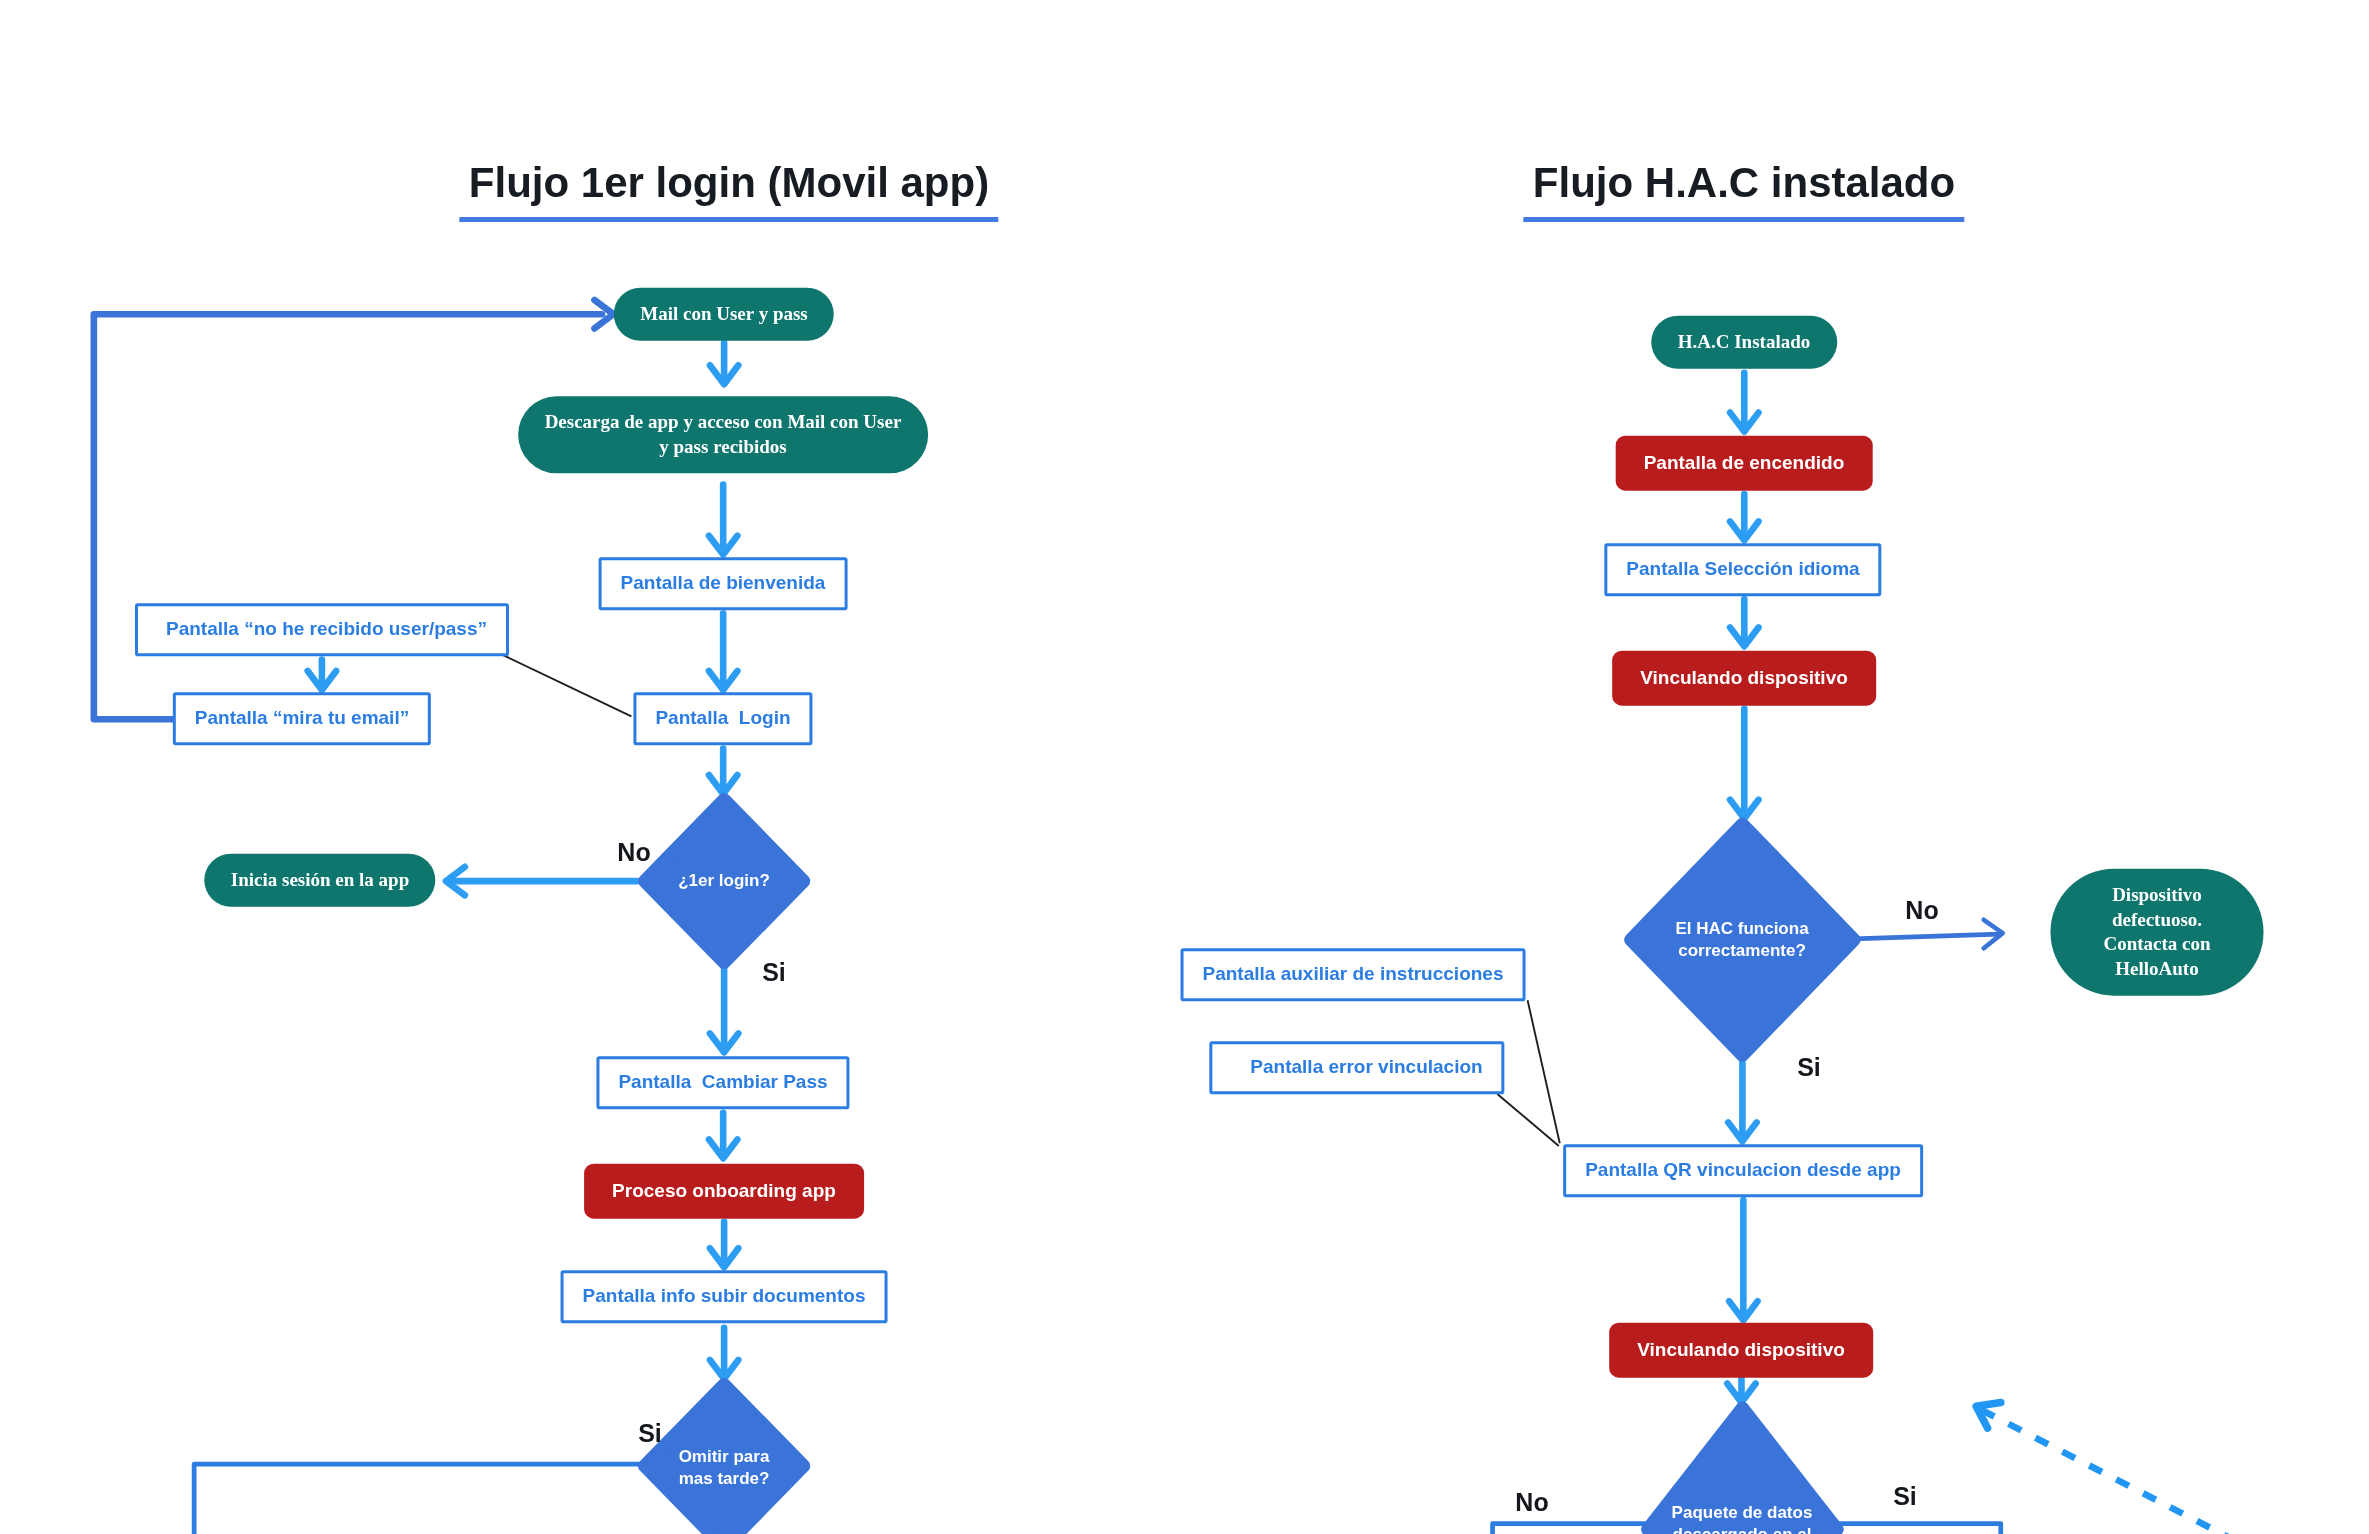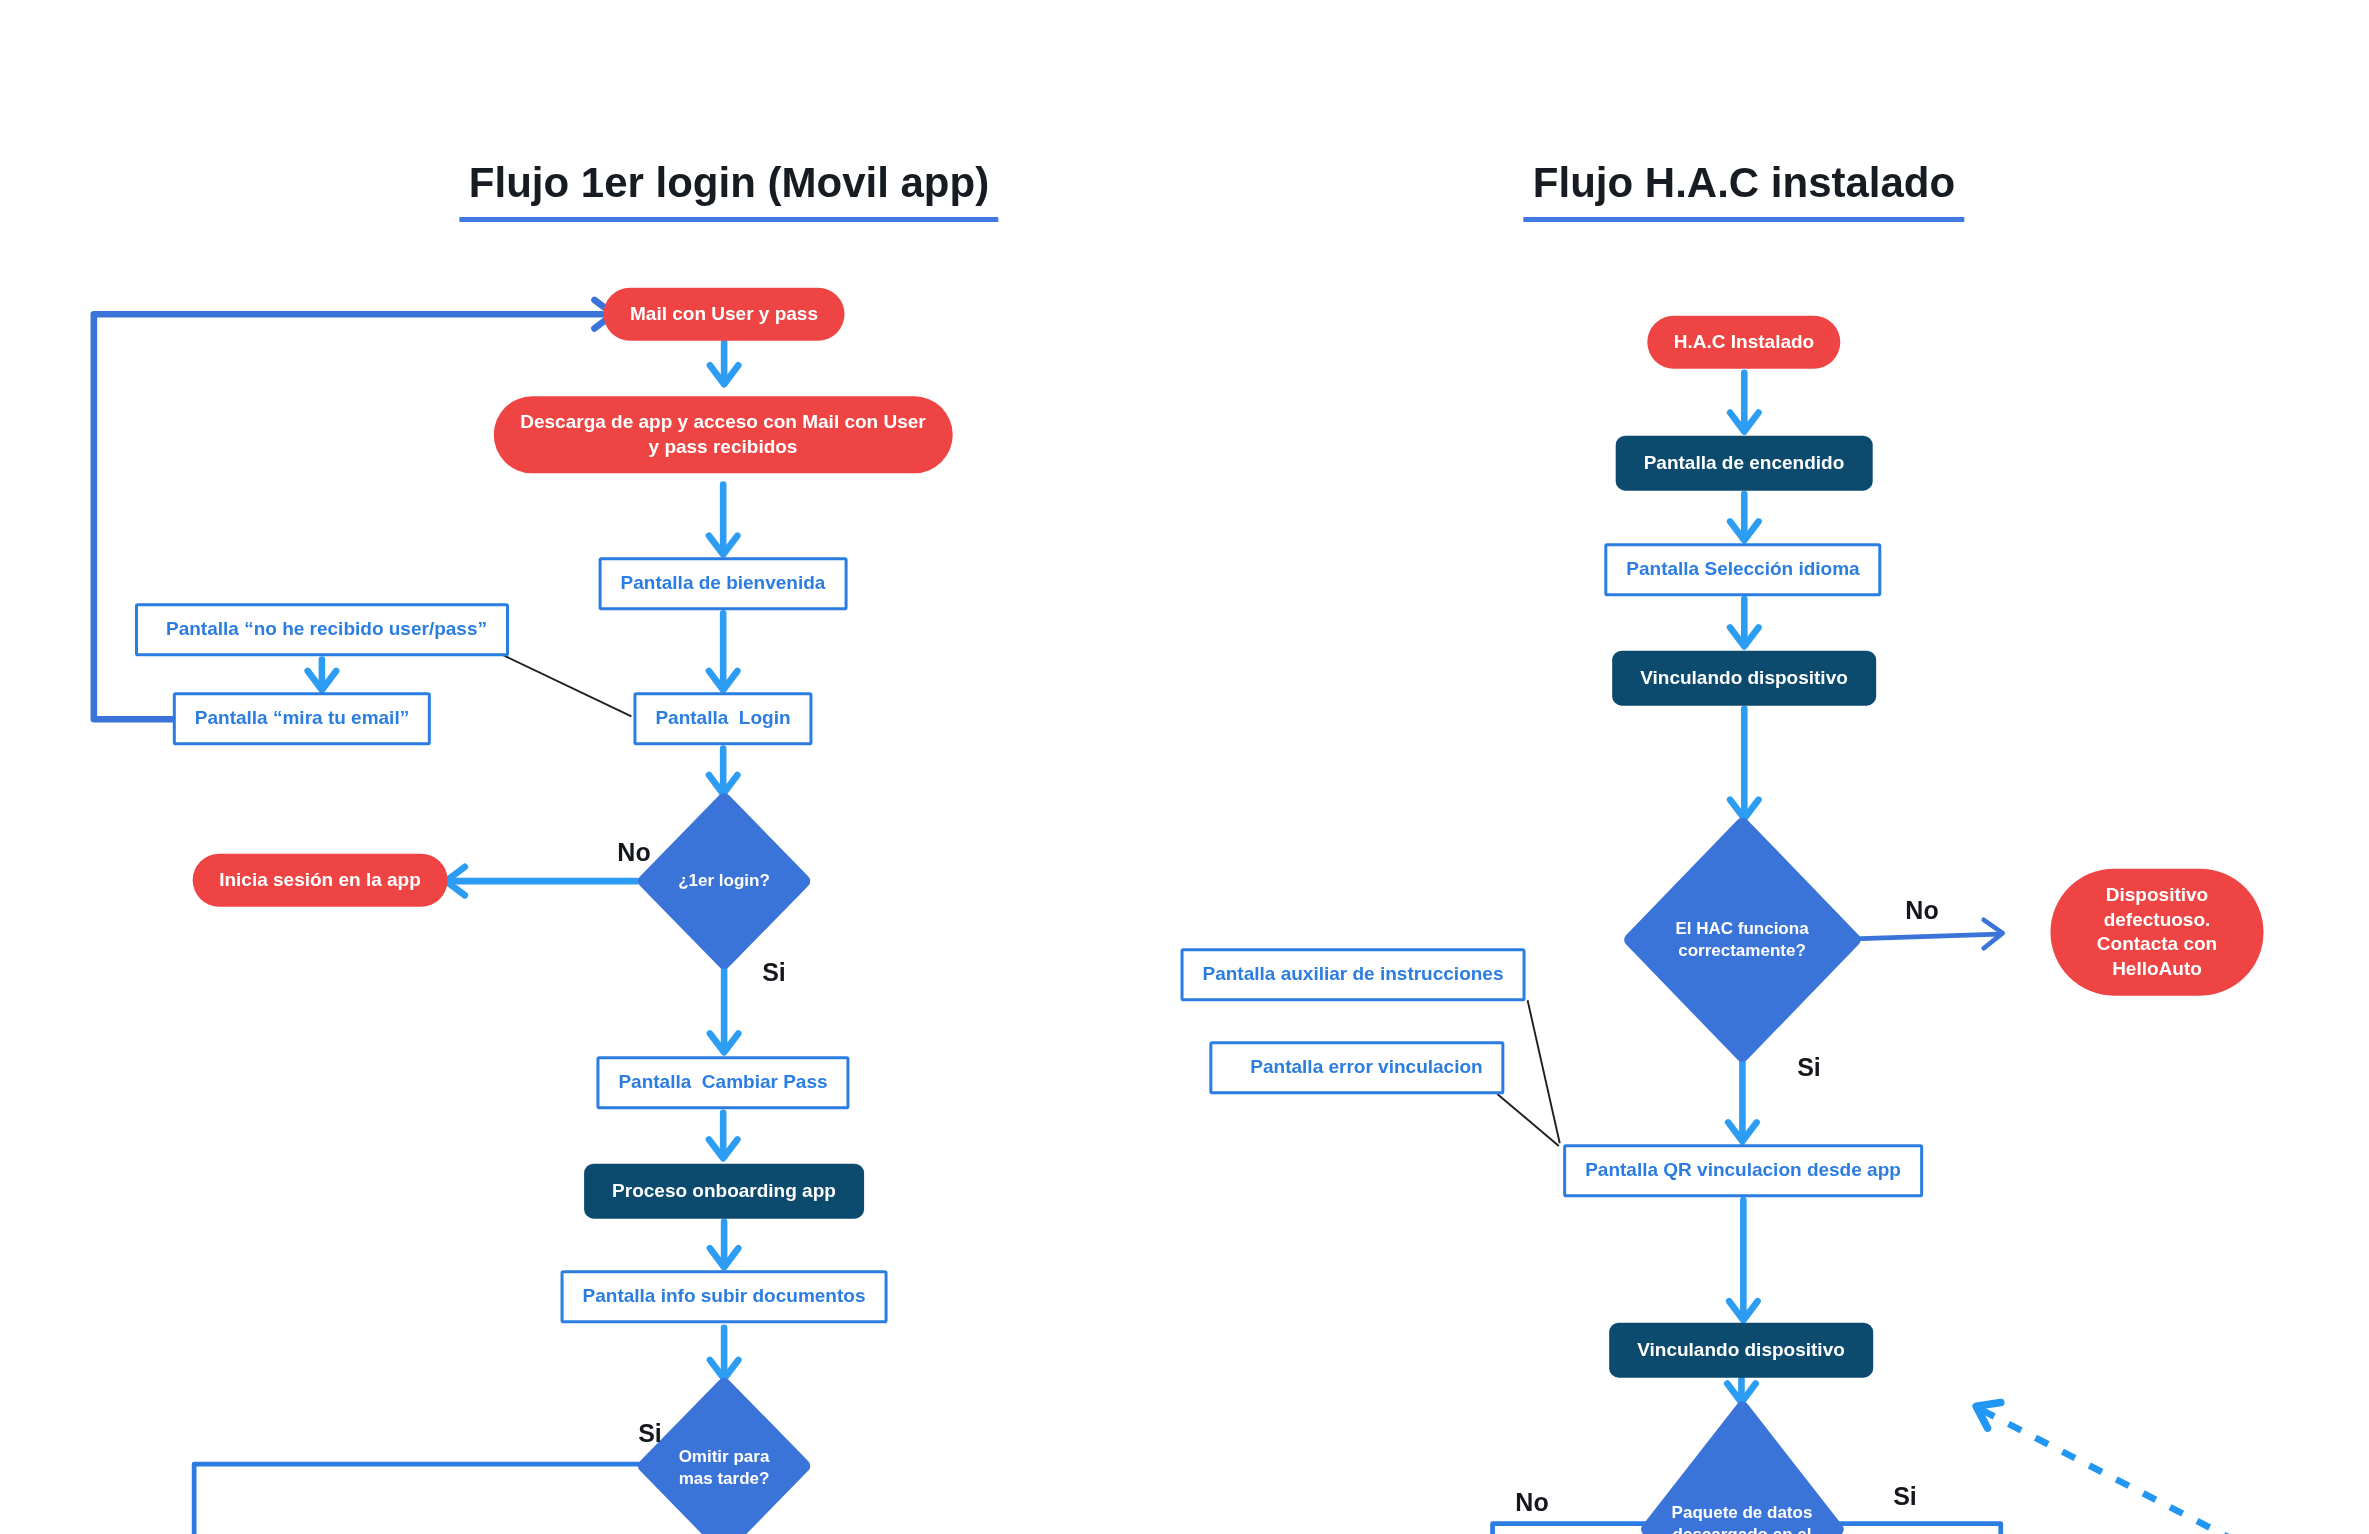--- a/index.html
+++ b/index.html
@@ -12,22 +12,22 @@
     position:absolute;transform:translateX(-50%);
     font-size:42px;font-weight:800;color:#171b22;letter-spacing:0px;
     border-bottom:5.7px solid #4379e2;padding:0 9.5px 9.5px 9.5px;white-space:nowrap;
   }
   .node{
     position:absolute;transform:translate(-50%,-50%);
     display:flex;align-items:center;justify-content:center;text-align:center;
     font-size:19px;font-weight:700;line-height:1.3;white-space:pre-wrap;
     box-sizing:border-box;
   }
-  .pill{background:#ef4444;color:#ffffff;border-radius:945px;padding:14px 26.5px;}
-  .solid{background:#0c4a6e;color:#ffffff;border-radius:9.5px;padding:15px 28px;}
+  .pill{background:#0f766e;color:#ffffff;border-radius:945px;padding:14px 26.5px;font-family:Liberation Serif, serif;}
+  .solid{background:#b91c1c;color:#ffffff;border-radius:9.5px;padding:15px 28px;}
   .outline{background:#ffffff;color:#2b7de2;border:3.8px solid #2b7de2;border-radius:2.8px;padding:11.4px 19px;}
   .diamond-label{
     position:absolute;transform:translate(-50%,-50%);
     color:#ffffff;font-size:17px;font-weight:700;line-height:1.3;
     text-align:center;white-space:pre-wrap;
   }
   .edge-label{
     position:absolute;transform:translate(-50%,-50%);
     color:#14171c;font-size:25px;font-weight:800;white-space:nowrap;margin-left:21px;
   }

